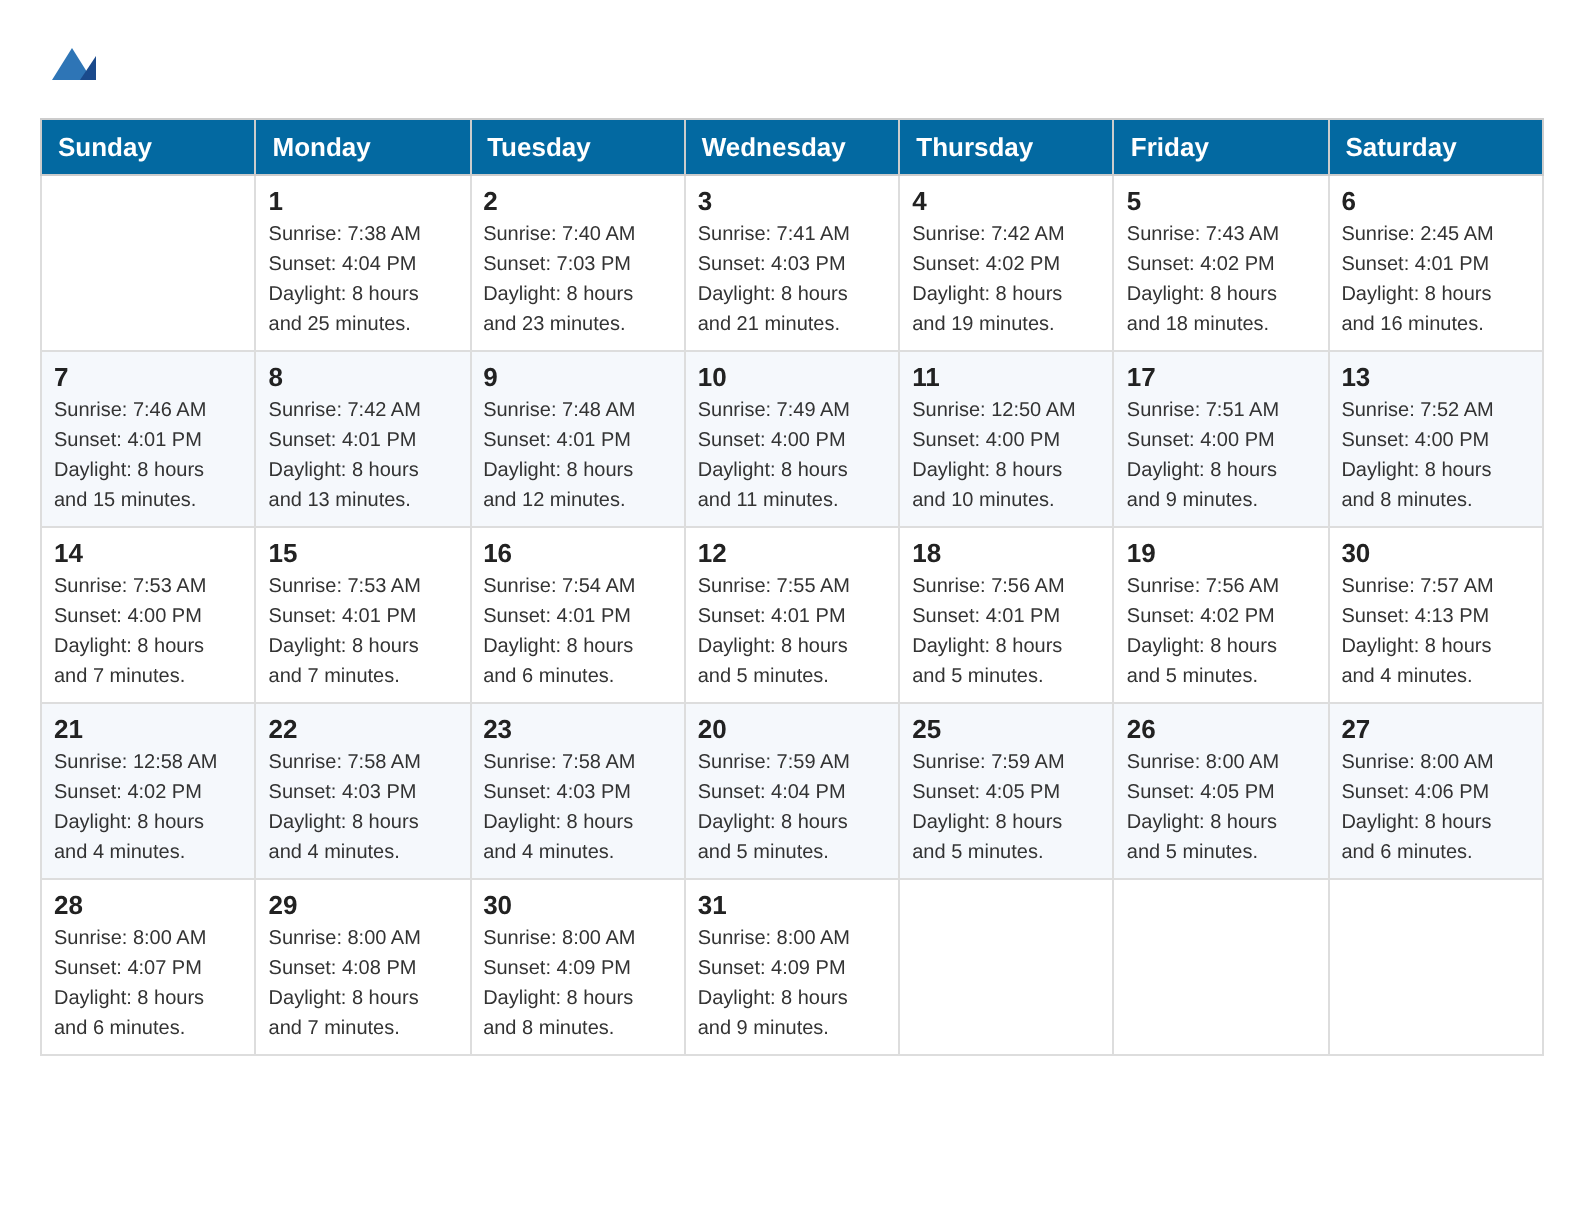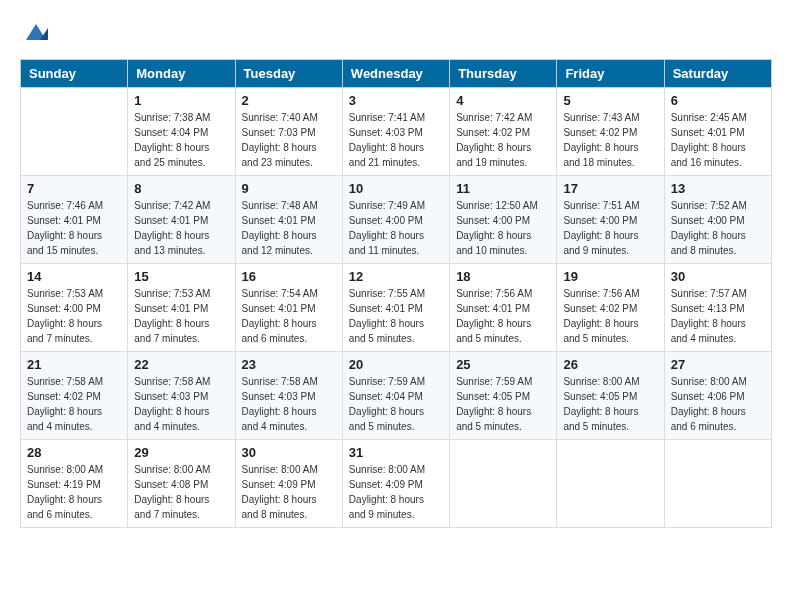--- a/index.html
+++ b/index.html
@@ -259,21 +259,21 @@
           <span class="day-num">30</span>
           <div class="day-info">Sunrise: 7:57 AM
 Sunset: 4:13 PM
 Daylight: 8 hours
 and 4 minutes.</div>
         </td>
       </tr>
       <tr>
         <td>
           <span class="day-num">21</span>
-          <div class="day-info">Sunrise: 7:58 AM
+          <div class="day-info">Sunrise: 12:58 AM
 Sunset: 4:02 PM
 Daylight: 8 hours
 and 4 minutes.</div>
         </td>
         <td>
           <span class="day-num">22</span>
           <div class="day-info">Sunrise: 7:58 AM
 Sunset: 4:03 PM
 Daylight: 8 hours
 and 4 minutes.</div>
@@ -311,21 +311,21 @@
           <div class="day-info">Sunrise: 8:00 AM
 Sunset: 4:06 PM
 Daylight: 8 hours
 and 6 minutes.</div>
         </td>
       </tr>
       <tr>
         <td>
           <span class="day-num">28</span>
           <div class="day-info">Sunrise: 8:00 AM
-Sunset: 4:19 PM
+Sunset: 4:07 PM
 Daylight: 8 hours
 and 6 minutes.</div>
         </td>
         <td>
           <span class="day-num">29</span>
           <div class="day-info">Sunrise: 8:00 AM
 Sunset: 4:08 PM
 Daylight: 8 hours
 and 7 minutes.</div>
         </td>

